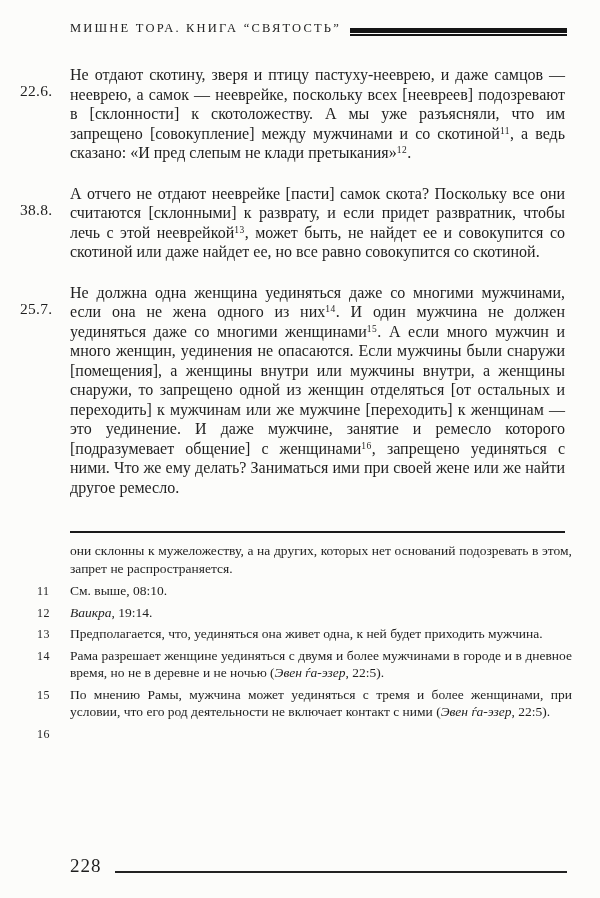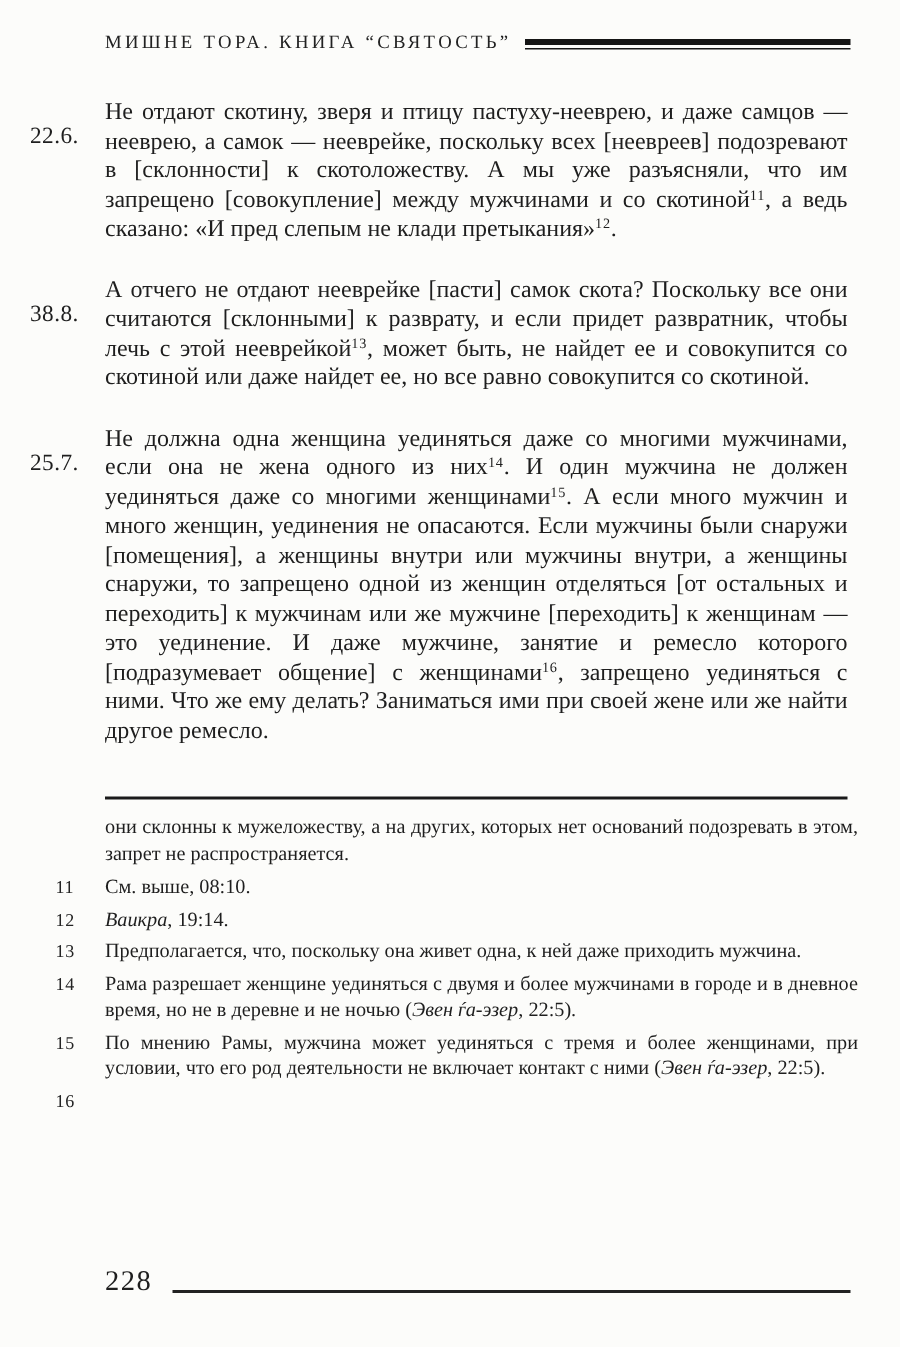--- a/index.html
+++ b/index.html
@@ -8,21 +8,21 @@
     width: 600px;
     height: 898px;
     background: #fcfcfa;
     color: #1e1e1e;
     font-family: "Liberation Serif", "DejaVu Serif", serif;
     overflow: hidden;
   }
   
   .running-head {
     display: flex;
-    align-items: center;
+    align-items: flex-end;
     margin: 0 33px 0 70px;
     padding-top: 21px;
   }
   .running-head .title {
     font-size: 12.5px;
     letter-spacing: 2.2px;
     white-space: nowrap;
     color: #222;
   }
   .head-rule { flex: 1; margin-left: 9px; margin-top: 2px; }
@@ -81,21 +81,21 @@
 
   
   .page-footer {
     position: absolute;
     left: 70px;
     right: 33px;
     top: 845px;
     display: flex;
     align-items: flex-end;
   }
-  .page-number { font-size: 19px; line-height: 20px; letter-spacing: 1px; }
+  .page-number { font-size: 19px; line-height: 20px; letter-spacing: 1px; margin-top: 11px; }
   .footer-rule {
     flex: 1;
     height: 1.8px;
     background: #222;
     margin-left: 13px;
     margin-bottom: 3px;
   }
 </style>
 </head>
 <body>
@@ -133,21 +133,21 @@
     <div class="fn-item">
       <span class="fn-num">11</span>
       <span>См. выше, 08:10.</span>
     </div>
     <div class="fn-item">
       <span class="fn-num">12</span>
       <span><em>Ваикра</em>, 19:14.</span>
     </div>
     <div class="fn-item">
       <span class="fn-num">13</span>
-      <span>Предполагается, что, поскольку она живет одна, к ней даже приходить мужчина.</span>
+      <span>Предполагается, что, уединяться она живет одна, к ней будет приходить мужчина.</span>
     </div>
     <div class="fn-item">
       <span class="fn-num">14</span>
       <span>Рама разрешает женщине уединяться с двумя и более мужчинами в городе и в дневное время, но не в деревне и не ночью (<em>Эвен ѓа-эзер</em>, 22:5).</span>
     </div>
     <div class="fn-item">
       <span class="fn-num">15</span>
       <span>По мнению Рамы, мужчина может уединяться с тремя и более женщинами, при условии, что его род деятельности не включает контакт с ними (<em>Эвен ѓа-эзер</em>, 22:5).</span>
     </div>
     <div class="fn-item">

